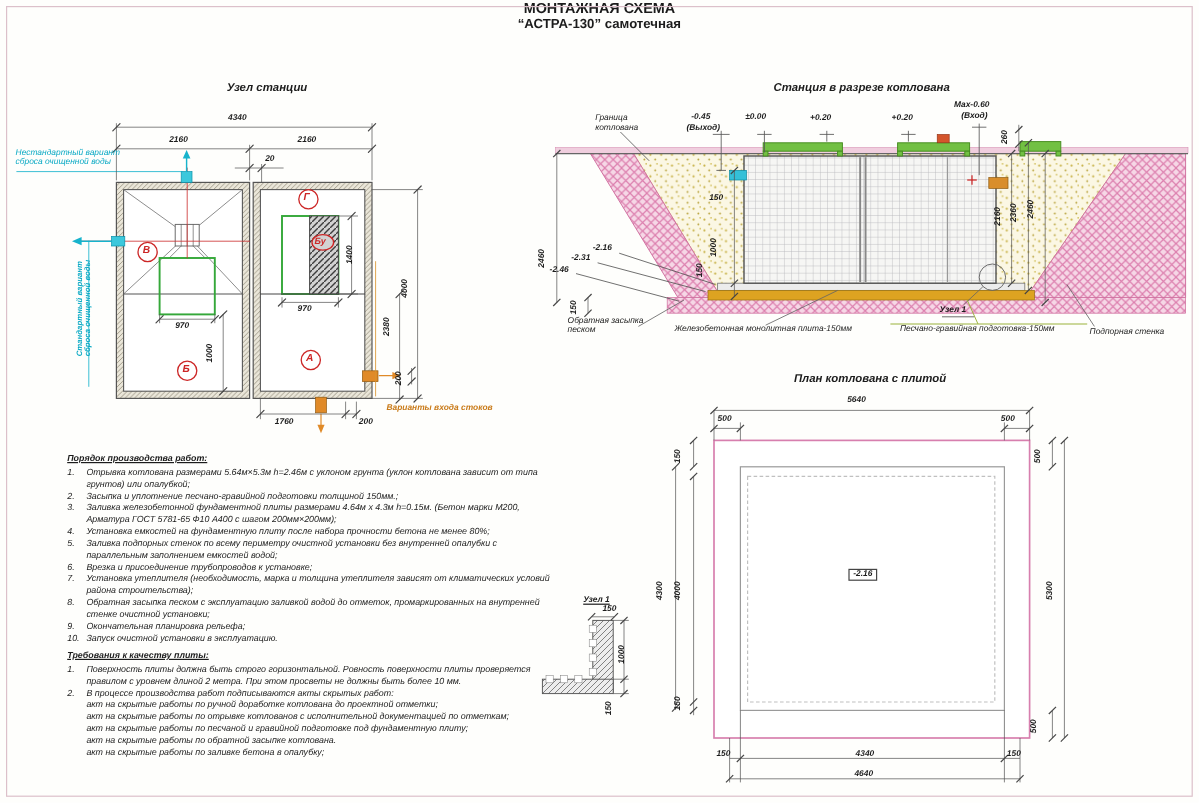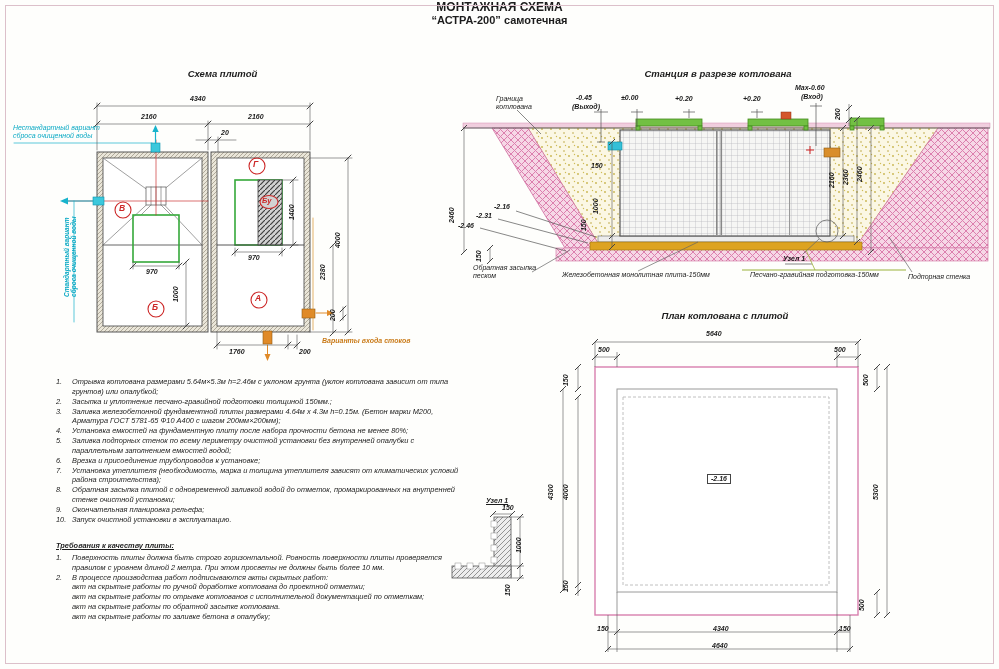--- a/index.html
+++ b/index.html
@@ -340,24 +340,24 @@
           <use href="#tk" x="512" y="514"></use>
       <use href="#tk" x="520" y="517"></use>
           <use href="#tk" x="520" y="566"></use>
           <use href="#tk" x="520" y="578"></use>
     </g>
   </g>
 </svg>
 
 <div class="main-title">
   <span style="display:block">МОНТАЖНАЯ СХЕМА</span>
-  <span class="l2" style="display:block">“АСТРА-200” самотечная</span>
+  <span class="l2" style="display:block">“АСТРА-130” самотечная</span>
 </div>
 
-<span class="t sec-title" style="left:160px;top:69px;width:125px">Схема плитой</span>
+<span class="t sec-title" style="left:160px;top:69px;width:125px">Узел станции</span>
 <span class="t sec-title" style="left:638px;top:69px;width:160px">Станция в разрезе котлована</span>
 <span class="t sec-title" style="left:640px;top:311px;width:170px">План котлована с плитой</span>
 
 <span class="t dh" style="left:190px;top:95px">4340</span>
 <span class="t dh" style="left:141px;top:113px">2160</span>
 <span class="t dh" style="left:248px;top:113px">2160</span>
 <span class="t dh" style="left:221px;top:129px">20</span>
 <span class="t dh" style="left:146px;top:268px">970</span>
 <span class="t dh vr" style="left:180px;top:294px">1000</span>
 <span class="t dh" style="left:248px;top:254px">970</span>
@@ -422,20 +422,21 @@
 <span class="t dh" style="left:839px;top:625px">150</span>
 <span class="t dh" style="left:712px;top:642px">4640</span>
 <span class="t markbox" style="left:707px;top:474px">-2.16</span>
 
 <span class="t lab underl" style="left:486px;top:497px;font-weight:bold">Узел 1</span>
 <span class="t dh" style="left:502px;top:504px">150</span>
 <span class="t dh vr" style="left:523px;top:545px">1000</span>
 <span class="t dh vr" style="left:512px;top:588px">150</span>
 
 <div class="blk" style="left:56px;top:377px;width:408px">
+  <div class="bt">Порядок производства работ:</div>
   <div class="li">
         <span class="n">1.</span>
         <span class="x">Отрывка котлована размерами 5.64м×5.3м h=2.46м с уклоном грунта (уклон котлована зависит от типа грунтов) или опалубкой;</span>
       </div>
   <div class="li">
         <span class="n">2.</span>
         <span class="x">Засыпка и уплотнение песчано-гравийной подготовки толщиной 150мм.;</span>
       </div>
   <div class="li">
         <span class="n">3.</span>
@@ -452,21 +453,21 @@
   <div class="li">
         <span class="n">6.</span>
         <span class="x">Врезка и присоединение трубопроводов к установке;</span>
       </div>
   <div class="li">
         <span class="n">7.</span>
         <span class="x">Установка утеплителя (необходимость, марка и толщина утеплителя зависят от климатических условий района строительства);</span>
       </div>
   <div class="li">
         <span class="n">8.</span>
-        <span class="x">Обратная засыпка плитой с одновременной заливкой водой до отметок, промаркированных на внутренней стенке очистной установки;</span>
+        <span class="x">Обратная засыпка песком с эксплуатацию заливкой водой до отметок, промаркированных на внутренней стенке очистной установки;</span>
       </div>
   <div class="li">
         <span class="n">9.</span>
         <span class="x">Окончательная планировка рельефа;</span>
       </div>
   <div class="li">
         <span class="n">10.</span>
         <span class="x">Запуск очистной установки в эксплуатацию.</span>
       </div>
 </div>
@@ -484,20 +485,24 @@
   <div class="li">
         <span class="n"></span>
         <span class="x">акт на скрытые работы по ручной доработке котлована до проектной отметки;</span>
       </div>
   <div class="li">
         <span class="n"></span>
         <span class="x">акт на скрытые работы по отрывке котлованов с исполнительной документацией по отметкам;</span>
       </div>
   <div class="li">
         <span class="n"></span>
+        <span class="x">акт на скрытые работы по песчаной и гравийной подготовке под фундаментную плиту;</span>
+      </div>
+  <div class="li">
+        <span class="n"></span>
         <span class="x">акт на скрытые работы по обратной засыпке котлована.</span>
       </div>
   <div class="li">
         <span class="n"></span>
         <span class="x">акт на скрытые работы по заливке бетона в опалубку;</span>
       </div>
 </div>
 
 </div>
 

